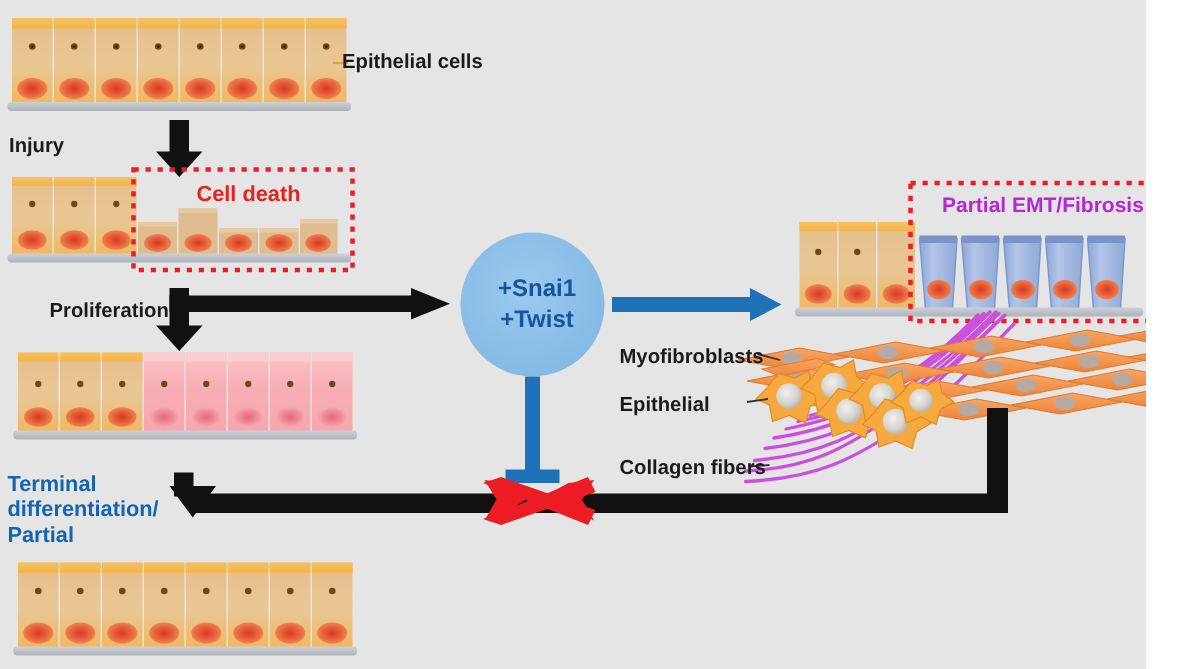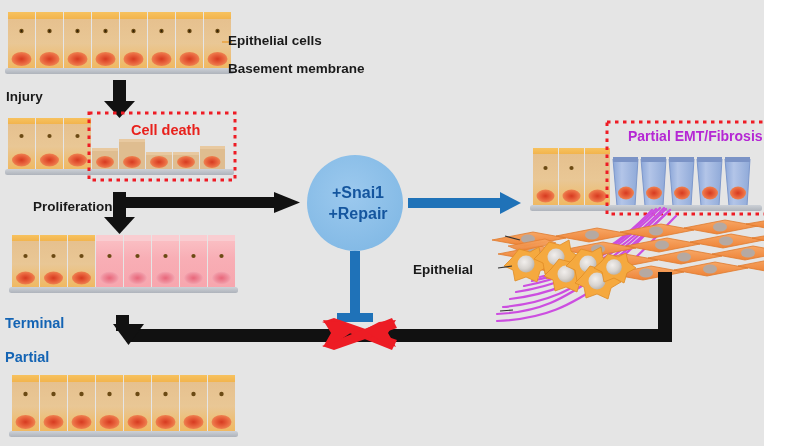--- a/index.html
+++ b/index.html
@@ -529,33 +529,35 @@
         <rect x="208" y="375" width="27" height="7" fill="url(#epiTop)"></rect>
         <ellipse cx="221.5" cy="422" rx="10" ry="7" fill="url(#nucGrad)"></ellipse>
         <circle cx="221.5" cy="394" r="2.2" fill="#6b4a14"></circle>
       </g>
       <rect x="9" y="431" width="229" height="6" rx="2.5" fill="url(#bmGrad)"></rect>
     </g>
   </svg>
 
   <div class="lbl lbl-black" style="left:228px; top:33px;">Epithelial cells</div>
 
-  <div class="lbl lbl-black" style="left:228px; top:61px;">Basement membrane</div>
 
   <div class="lbl lbl-black" style="left:6px; top:89px;">Injury</div>
 
   <div class="lbl lbl-red" style="left:131px; top:122px;">Cell death</div>
 
   <div class="lbl lbl-black" style="left:6px; top:199px;padding-left:27px;">Proliferation</div>
 
   <div class="lbl lbl-circ" style="left:322px; top:184px; width:72px;">+Snai1</div>
-  <div class="lbl lbl-circ" style="left:322px; top:205px; width:72px;">+Repair</div>
+  <div class="lbl lbl-circ" style="left:322px; top:205px; width:72px;">+Twist</div>
 
   <div class="lbl lbl-purple" style="left:628px; top:129px;">Partial EMT/Fibrosis</div>
 
+  <div class="lbl lbl-black" style="left:413px; top:230px;">Myofibroblasts</div>
 
   <div class="lbl lbl-black" style="left:413px; top:262px;">Epithelial</div>
 
+  <div class="lbl lbl-black" style="left:413px; top:304px;">Collagen fibers</div>
 
   <div class="lbl lbl-blue" style="left:5px; top:315px;">Terminal</div>
+  <div class="lbl lbl-blue" style="left:5px; top:332px;">differentiation/</div>
   <div class="lbl lbl-blue" style="left:5px; top:349px;">Partial</div>
 
 </div>
 
 </body></html>

